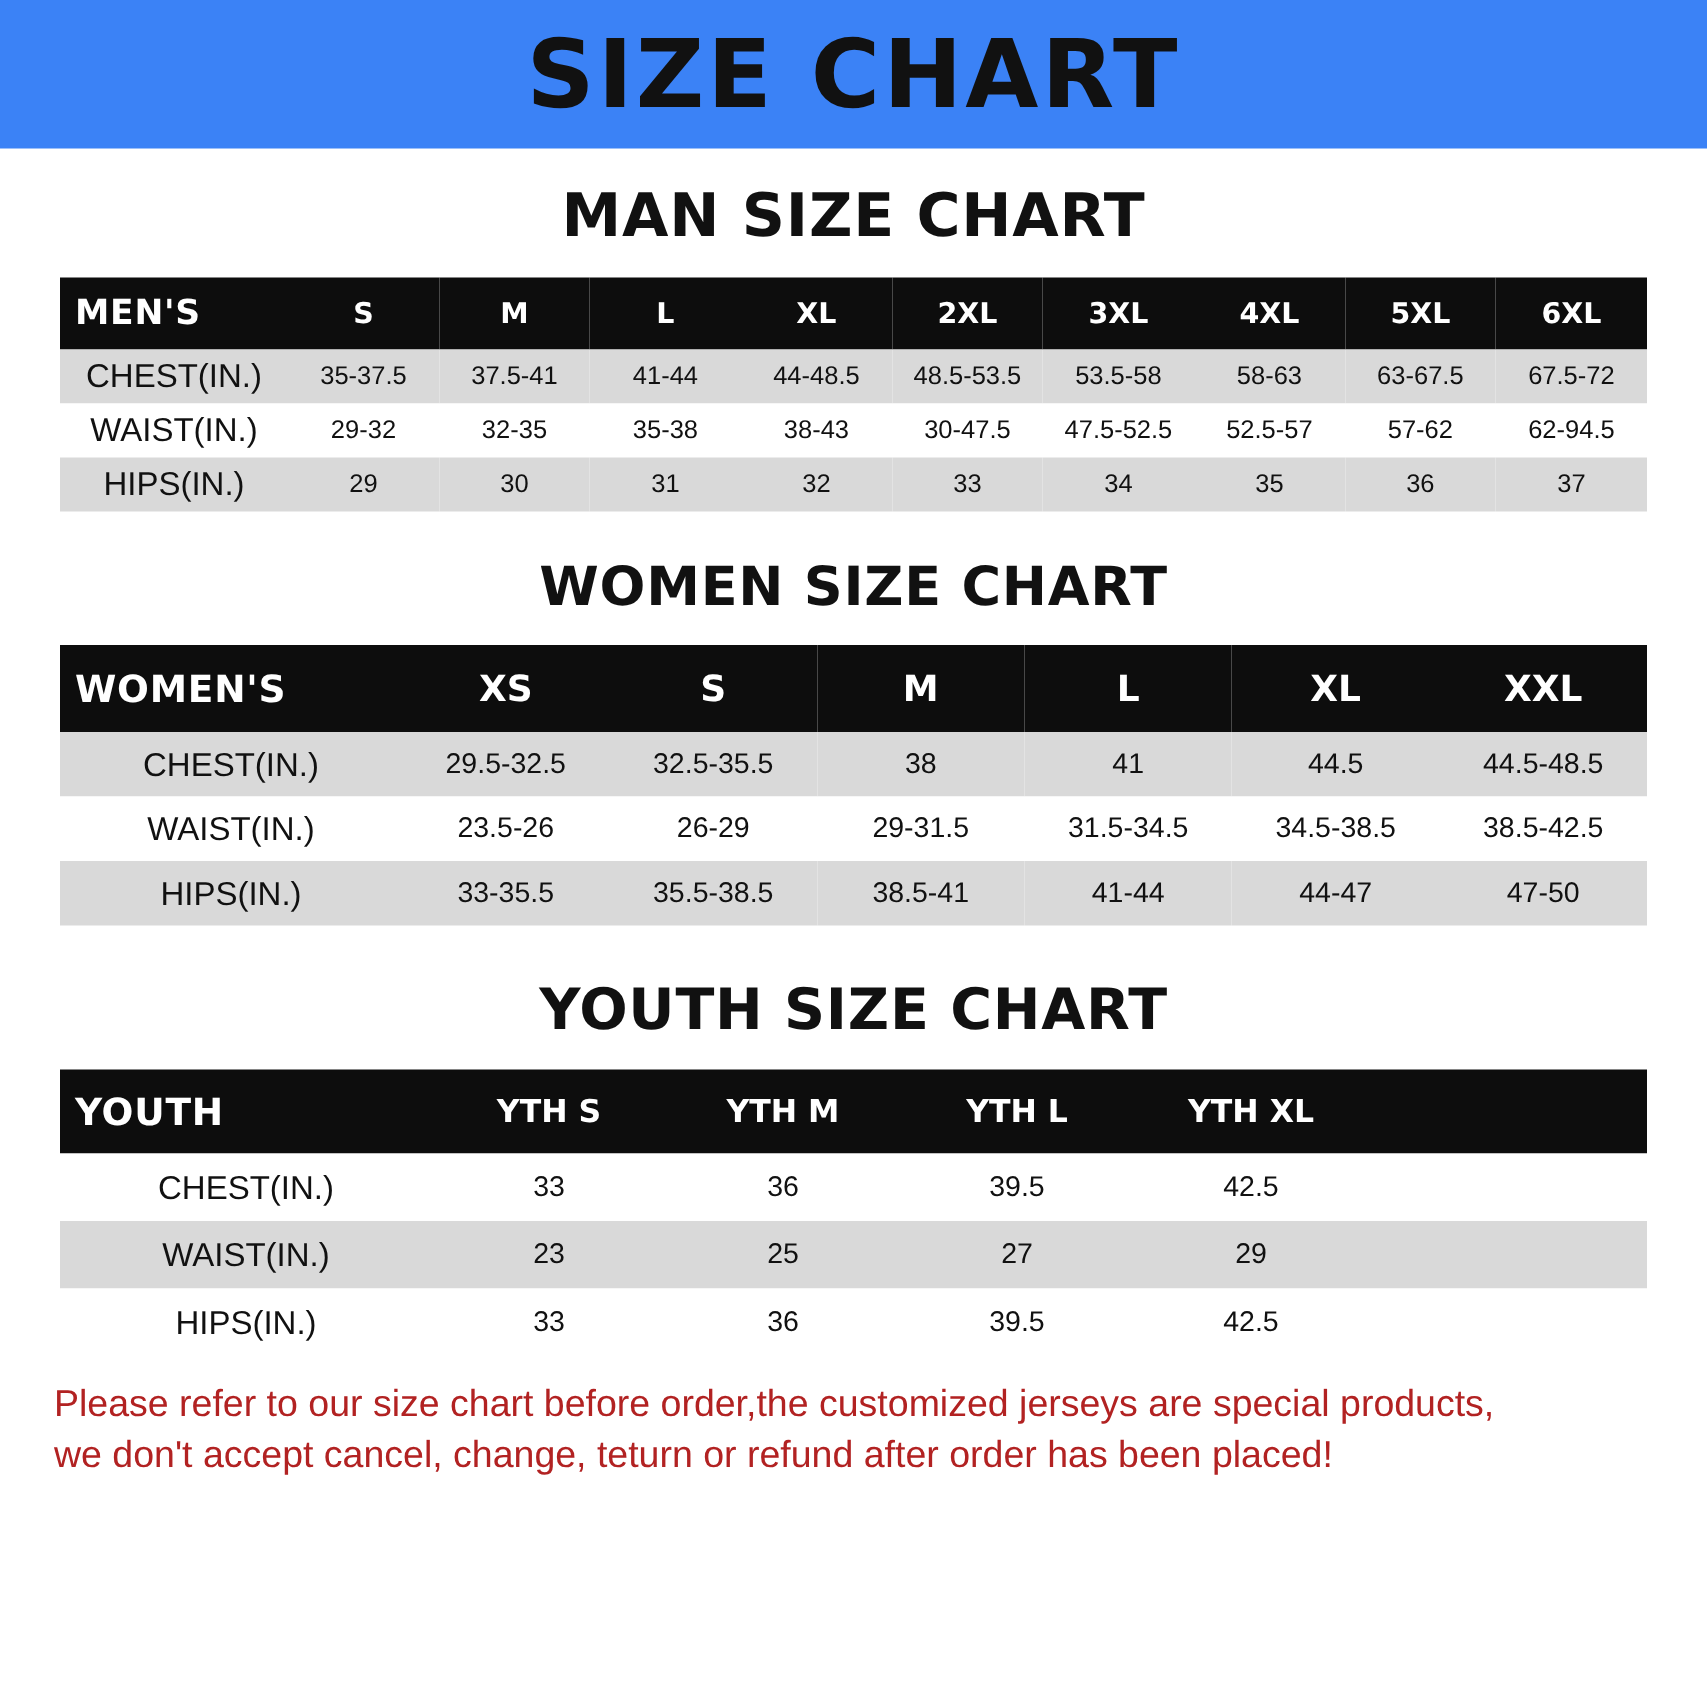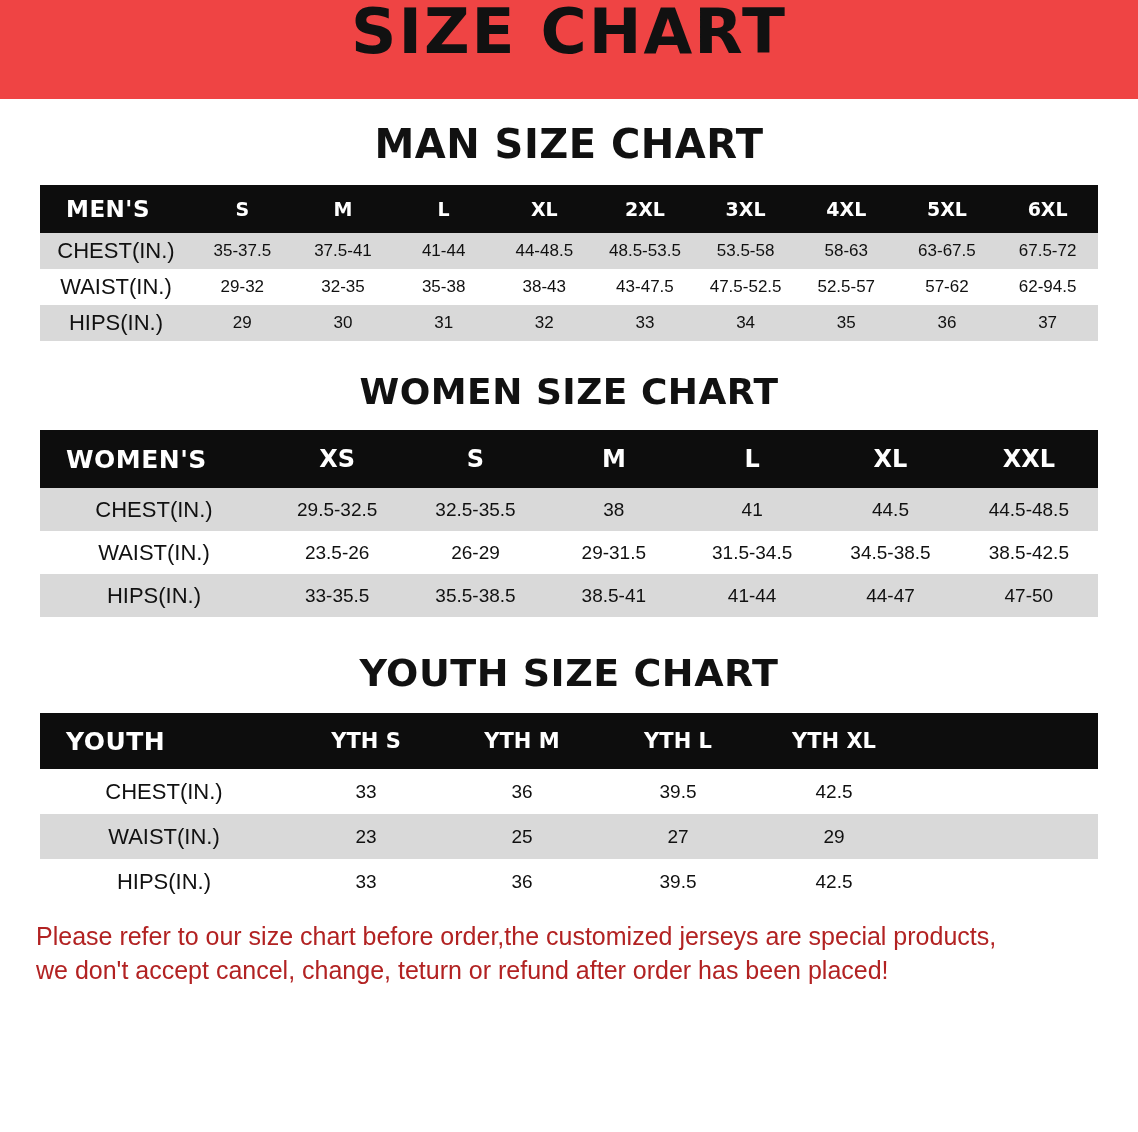--- a/index.html
+++ b/index.html
@@ -13,23 +13,23 @@
   .page {
     position: relative;
     width: 1138px; height: 1132px;
     background: #ffffff;
   }
 
   
   .banner {
     width: 100%;
     height: 99px;
-    background: #ef4444;
+    background: #3b82f6;
     display: flex;
-    align-items: flex-start;
+    align-items: center;
     justify-content: center;
   }
   .banner-title {
     font-family: "DejaVu Sans", sans-serif;
     font-weight: bold;
     font-size: 63px;
     letter-spacing: 2px;
     color: #111111;
     line-height: 1;
   }
@@ -66,21 +66,21 @@
   table.size thead th {
     background: #0d0d0d;
     color: #ffffff;
     height: 48px;
     font-size: 19px;
     font-family: "DejaVu Sans", sans-serif;
     font-weight: bold;
   }
   table.size thead th.corner {
     text-align: left;
-    padding-left: 26px;
+    padding-left: 10px;
     font-size: 23px;
     letter-spacing: 0.5px;
   }
   table.size tbody td.rowhead {
     text-align: center;
     font-size: 22px;
     color: #111111;
   }
   tr.shade td { background: #d9d9d9; }
   tr.plain td { background: #ffffff; }
@@ -143,21 +143,21 @@
           <td>58-63</td>
           <td>63-67.5</td>
           <td>67.5-72</td>
         </tr>
         <tr class="plain">
           <td class="rowhead">WAIST(IN.)</td>
           <td>29-32</td>
           <td>32-35</td>
           <td>35-38</td>
           <td>38-43</td>
-          <td>43-47.5</td>
+          <td>30-47.5</td>
           <td>47.5-52.5</td>
           <td>52.5-57</td>
           <td>57-62</td>
           <td>62-94.5</td>
         </tr>
         <tr class="shade">
           <td class="rowhead">HIPS(IN.)</td>
           <td>29</td>
           <td>30</td>
           <td>31</td>

